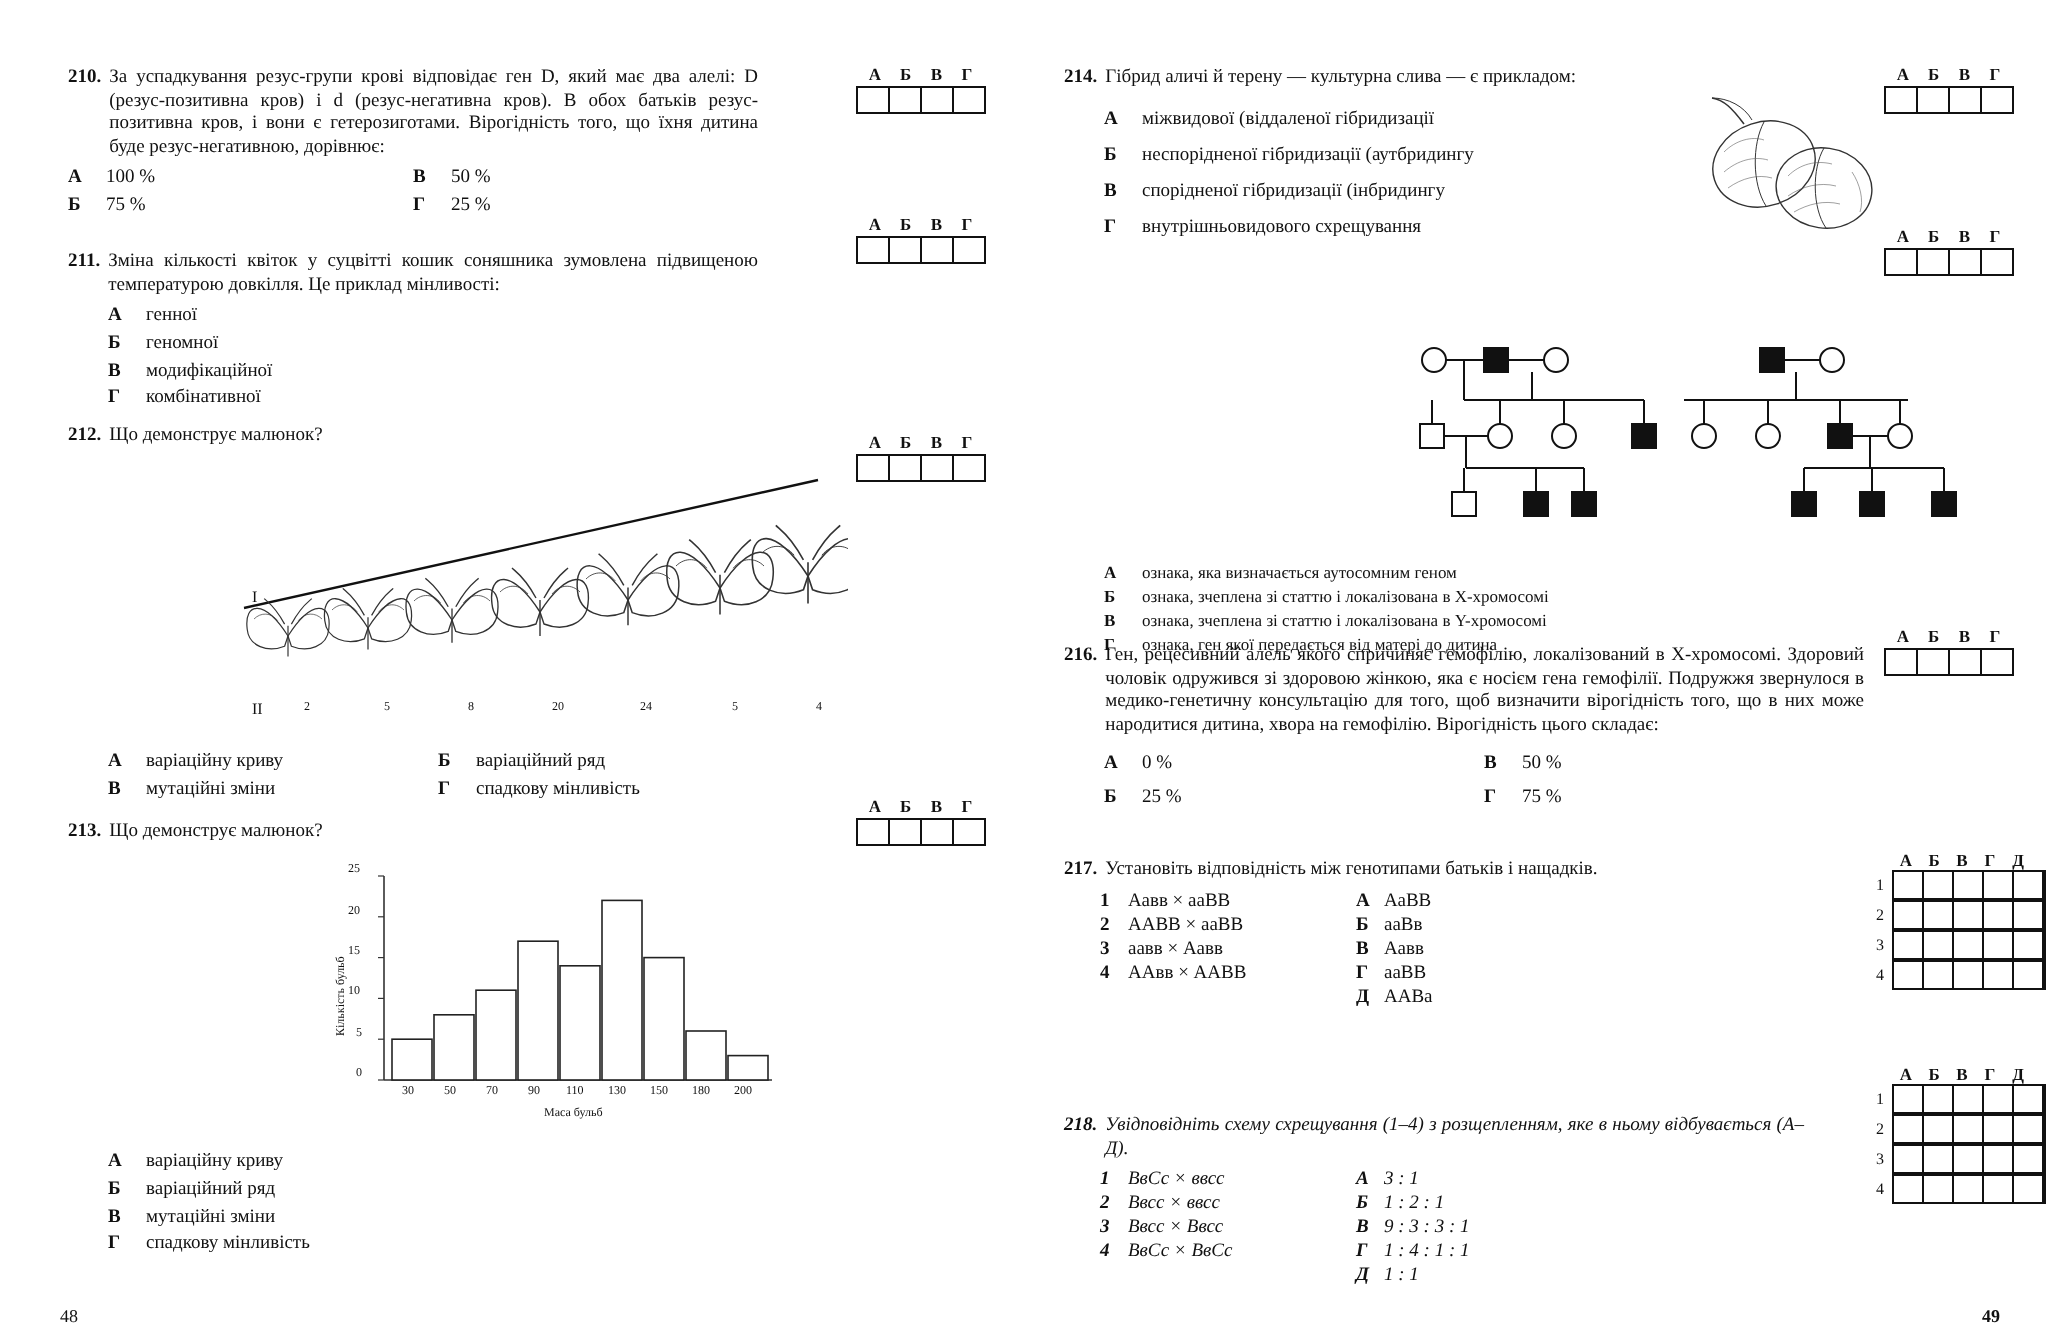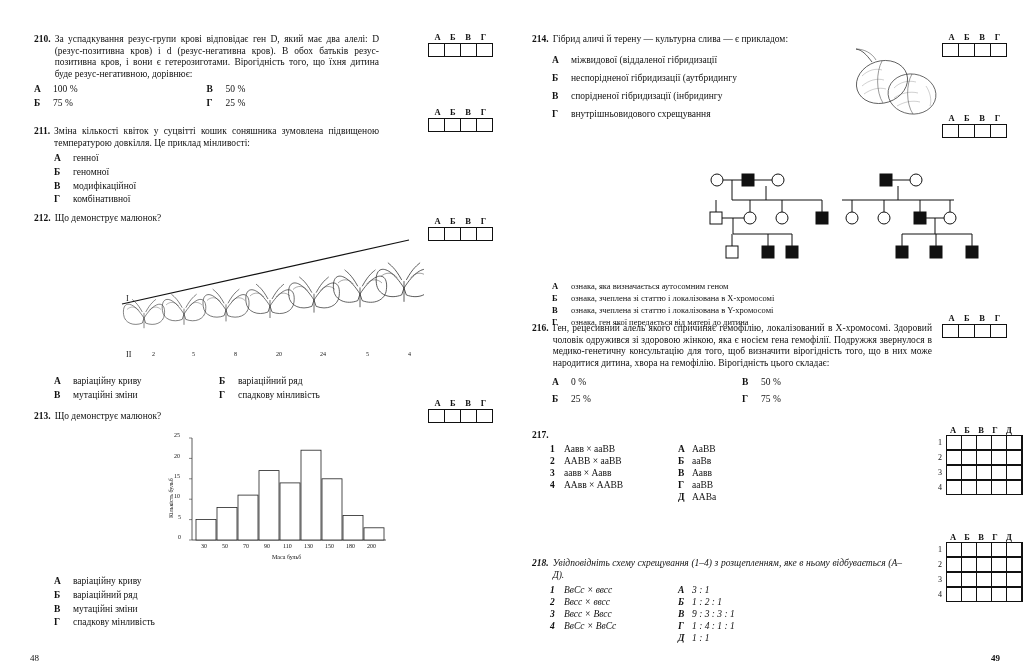--- a/index.html
+++ b/index.html
@@ -569,20 +569,21 @@
           <div></div>
           <div></div>
           <div></div>
           <div></div>
         </div>
     </div>
 
     <div class="q" style="left:10px;top:430px;width:370px;font-family:Liberation Serif, serif;">
       <div class="qhead">
         <div class="qnum">217.</div>
+        <div class="qtext">Установіть відповідність між генотипами батьків і нащадків.</div>
       </div>
       <table class="matchtab" style="margin-top:4px;margin-left:18px;">
         <tbody>
             <tr>
           <td class="n">1</td>
           <td style="width:110px;">Аавв × ааВВ</td>
           <td class="l">А</td>
           <td>АаВВ</td>
         </tr>
         <tr>

